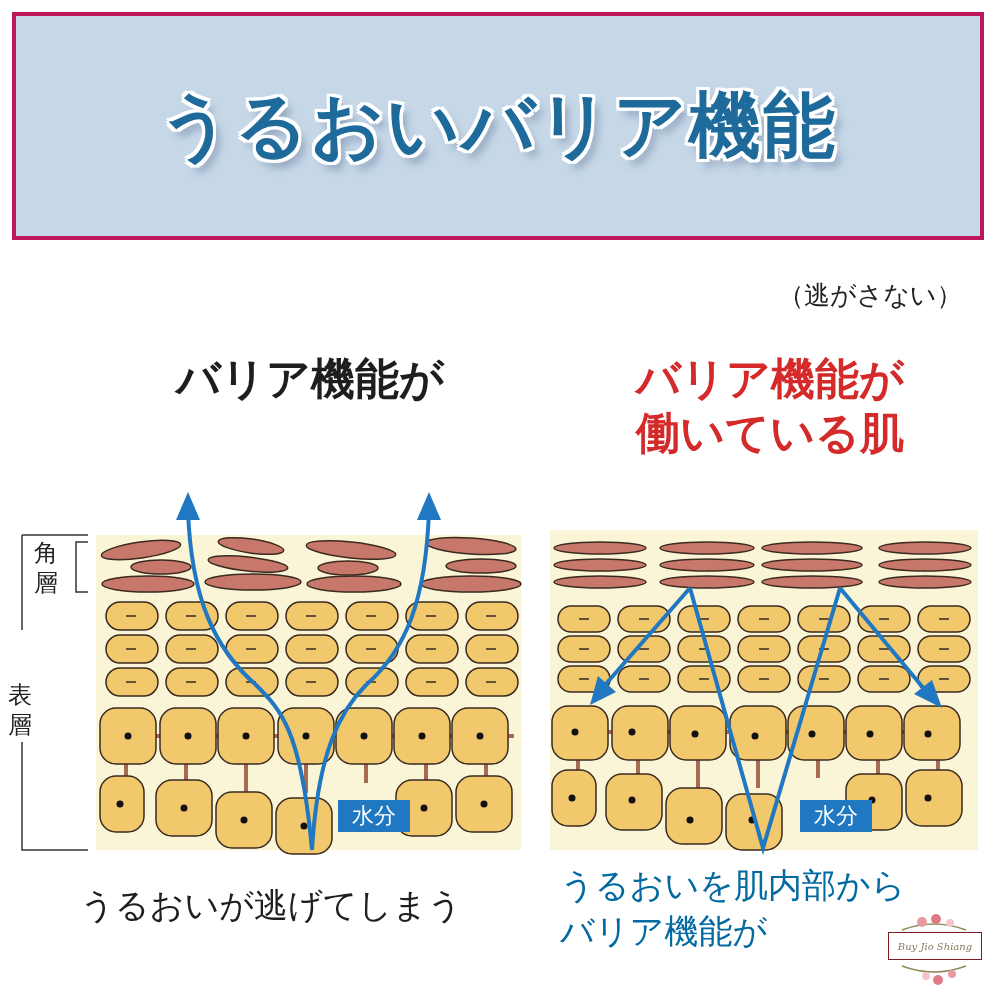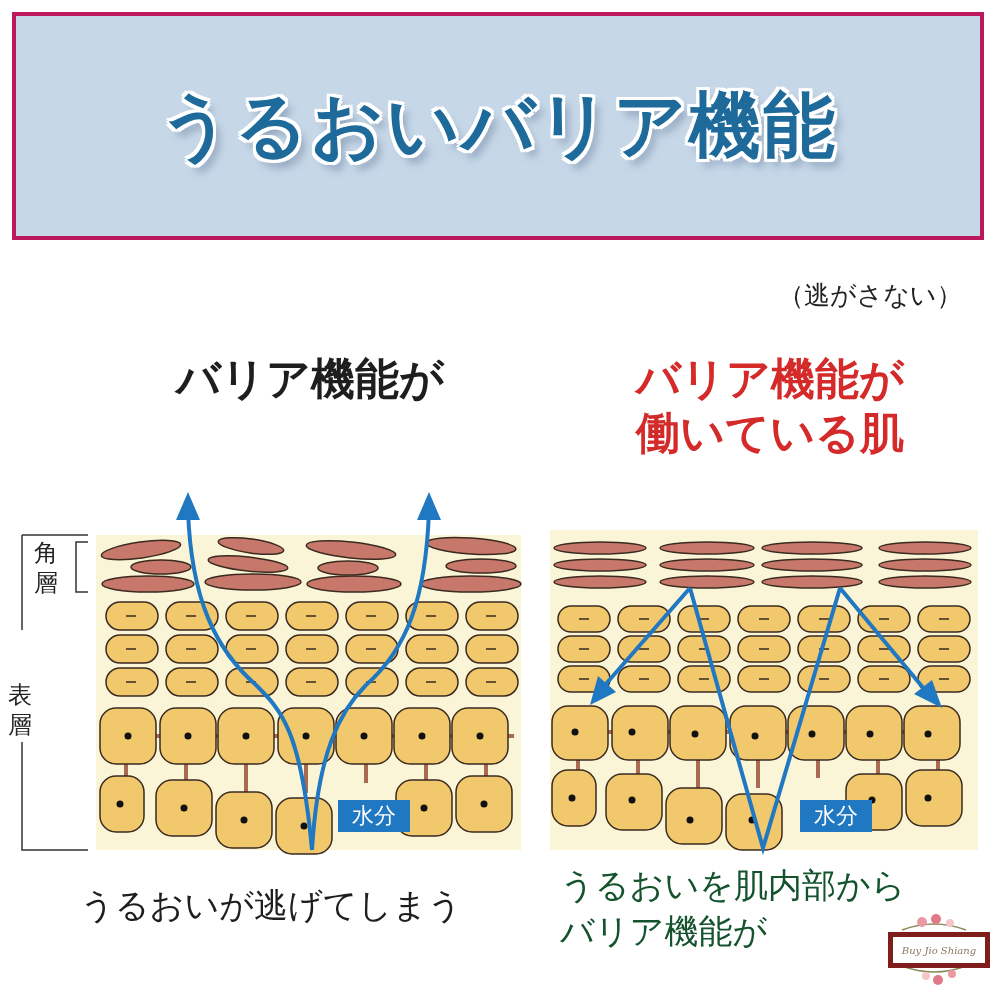--- a/index.html
+++ b/index.html
@@ -6,25 +6,25 @@
   body{width:1000px;height:1000px;position:relative;overflow:hidden;font-family:"DejaVu Sans",sans-serif;}
   .banner{position:absolute;left:12px;top:12px;width:972px;height:228px;background:#c6d8e8;border:4px solid #be185d;box-sizing:border-box;display:flex;align-items:center;justify-content:center;}
   .banner-title{font-size:72px;font-weight:bold;color:#1d6a9b;letter-spacing:2px;
     text-shadow: 3px 3px 0 #fff,-3px -3px 0 #fff,3px -3px 0 #fff,-3px 3px 0 #fff,0 3px 0 #fff,3px 0 0 #fff,0 -3px 0 #fff,-3px 0 0 #fff,6px 8px 8px rgba(40,60,100,.35);}
   .note{position:absolute;left:778px;top:278px;font-size:26px;color:#222;}
   .caption{position:absolute;text-align:center;font-size:44px;font-weight:bold;line-height:54px;}
   .cap-left{left:150px;top:352px;width:320px;color:#1e1e1e;}
   .cap-right{left:610px;top:352px;width:320px;color:#d42a2a;}
   .bottom{position:absolute;font-size:34px;line-height:46px;text-align:left;}
   .bottom-left{left:80px;top:882px;width:460px;color:#1e1e1e;}
-  .bottom-right{left:560px;top:862px;width:400px;color:#14532d;}
+  .bottom-right{left:560px;top:862px;width:400px;color:#0369a1;}
   .panel{position:absolute;}
   .layer-label{position:absolute;font-size:24px;color:#222;line-height:30px;}
   .watermark{position:absolute;left:882px;top:908px;width:104px;height:82px;}
-  .wm-box{position:absolute;left:6px;top:24px;width:92px;height:26px;border:5px solid #7f1d1d;background:#fff;font-family:"DejaVu Serif",serif;font-style:italic;font-size:10px;color:#8a7a5e;display:flex;align-items:center;justify-content:center;}
+  .wm-box{position:absolute;left:6px;top:24px;width:92px;height:26px;border:1px solid #7f1d1d;background:#fff;font-family:"DejaVu Serif",serif;font-style:italic;font-size:10px;color:#8a7a5e;display:flex;align-items:center;justify-content:center;}
 </style>
 </head>
 <body>
 
 <div class="banner">
   <div class="banner-title">うるおいバリア機能</div>
 </div>
 
 <div class="note">（逃がさない）</div>
 

